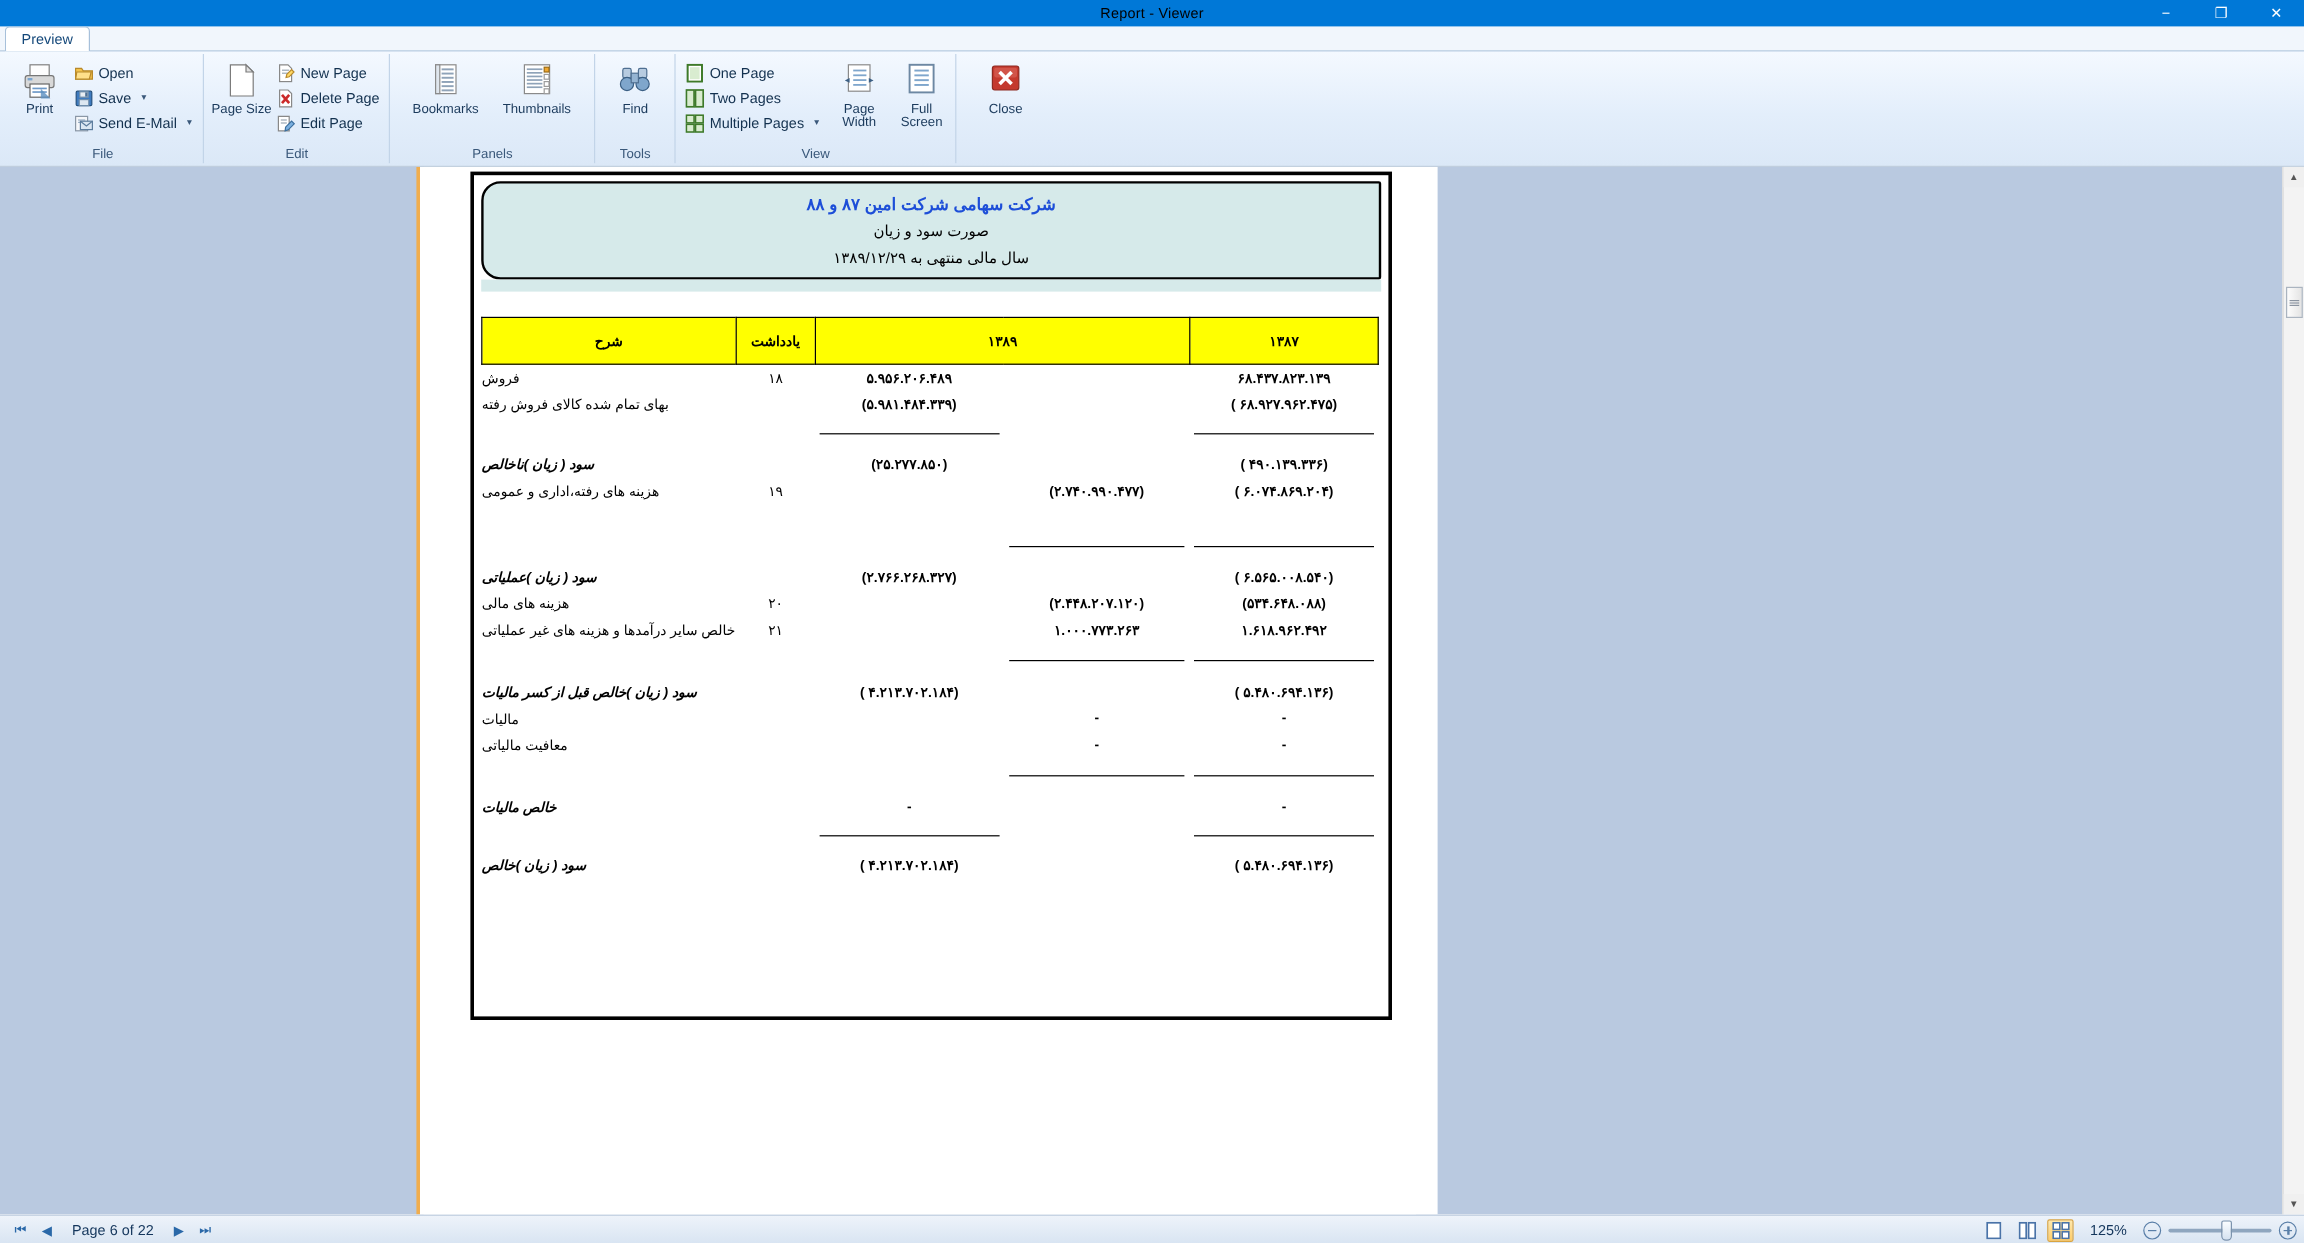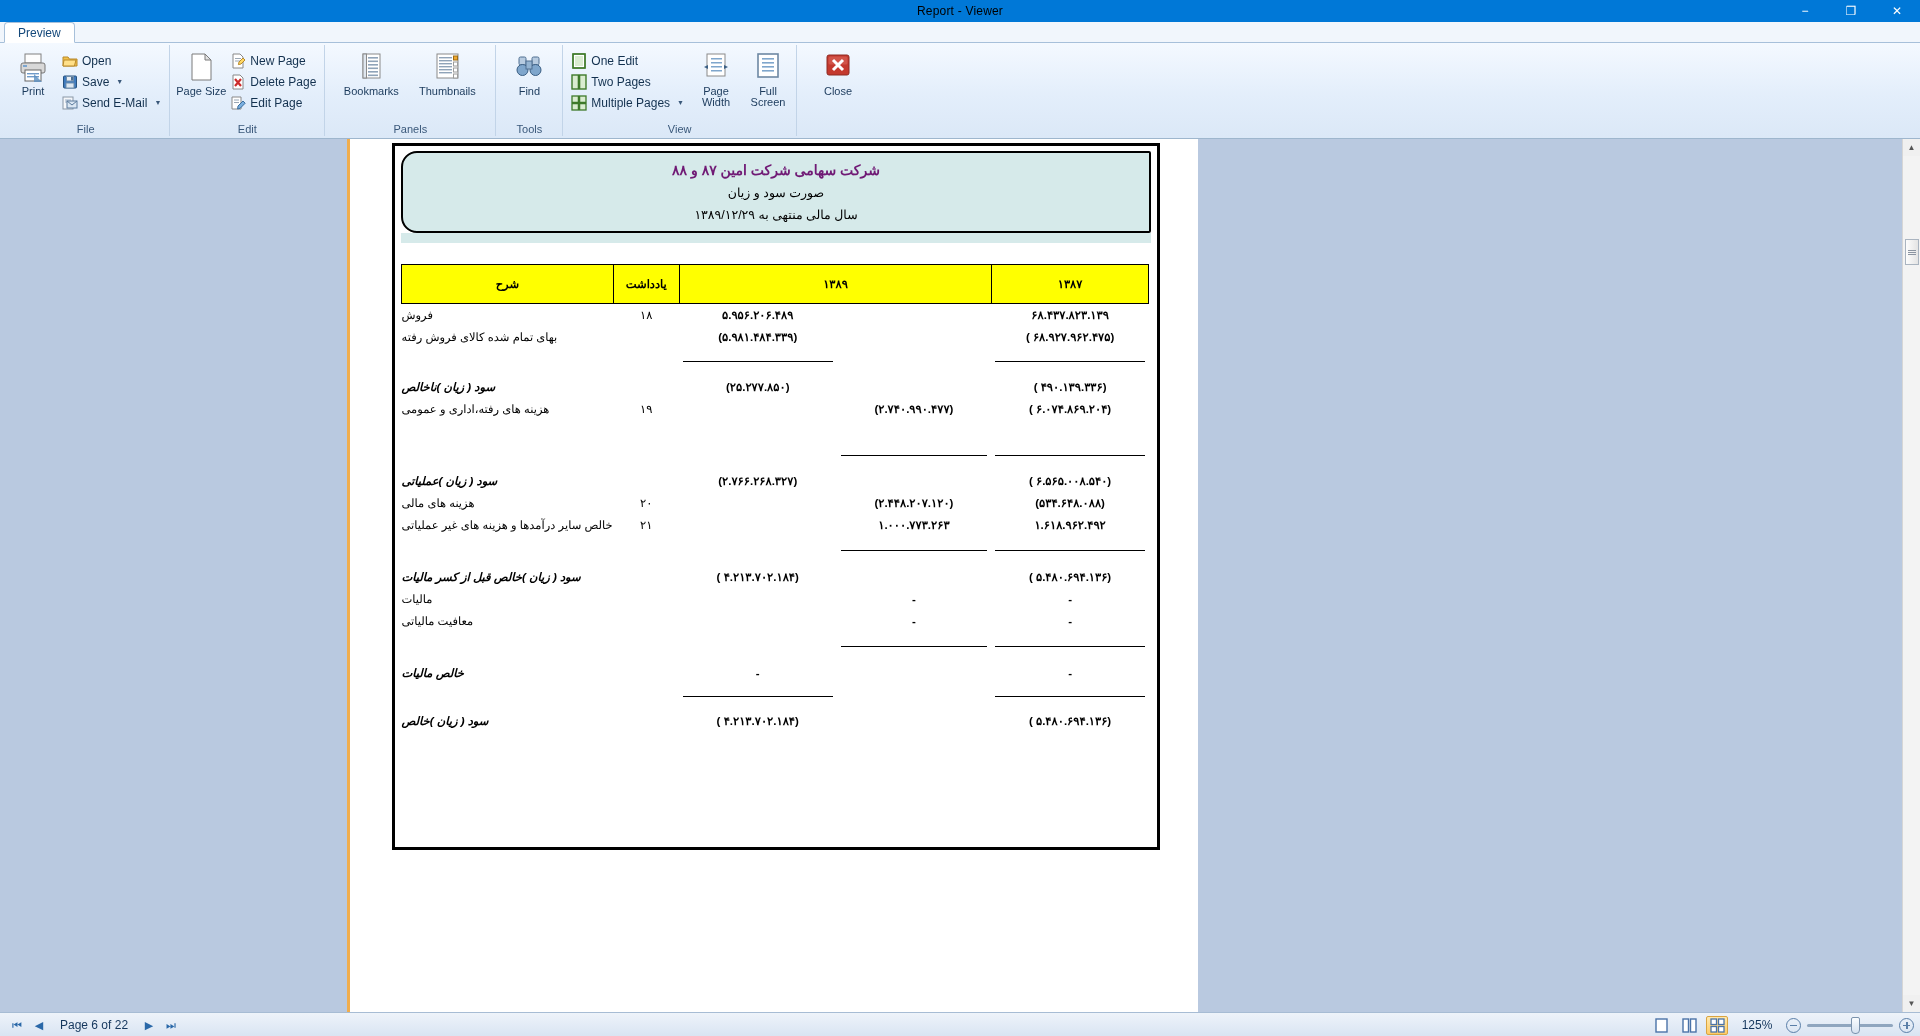--- a/index.html
+++ b/index.html
@@ -101,21 +101,21 @@
     direction: rtl;
   }
   #hdrbox {
     margin: 5px 6px 0 6px; height: 82px;
     background: #d6eaea;
     border: 2px solid #000;
     border-radius: 16px 2px 2px 16px;
     display: flex; flex-direction: column;
     align-items: center; justify-content: center; gap: 7px;
   }
-  #hdrbox .l1 { font-size: 14px; font-weight: bold; color: #701a75; }
+  #hdrbox .l1 { font-size: 14px; font-weight: bold; color: #1d4ed8; }
   #hdrbox .l2, #hdrbox .l3 { font-size: 12.5px; color: #000; }
   #hdrband { height: 10px; background: #d6eaea; margin: 0 6px; }
 
   table.fin { width: 748px; margin: 21px 8px 0 8px; border-collapse: collapse; }
   table.fin th {
     background: #ffff00; color: #000; font-size: 11.5px; font-weight: bold;
     border: 1px solid #000; height: 17px; text-align: center; padding: 12px;
   }
   table.fin td { font-size: 11.5px; color: #000; padding: 0; height: 22px; vertical-align: middle; }
   td.desc { text-align: left; padding-right: 6px; white-space: nowrap; }
@@ -360,21 +360,21 @@
       <div class="gbody" style="gap:6px;">
         <div class="smallcol">
           <div class="smallbtn">
             <span class="ico ico16">
               <svg width="16" height="16" viewBox="0 0 16 16">
                 <rect x="2" y="1" width="12" height="14" fill="#fff" stroke="#5b8f3e"></rect>
                 <rect x="2" y="1" width="12" height="14" fill="none" stroke="#3e7a2a" stroke-width="1.6"></rect>
                 <rect x="4" y="3" width="8" height="10" fill="#d9ecd0"></rect>
               </svg>
             </span>
-            <span class="lbl">One Edit</span>
+            <span class="lbl">One Page</span>
           </div>
           <div class="smallbtn">
             <span class="ico ico16">
               <svg width="16" height="16" viewBox="0 0 16 16">
                 <rect x="1" y="1" width="6.4" height="14" fill="#d9ecd0" stroke="#3e7a2a" stroke-width="1.4"></rect>
                 <rect x="8.6" y="1" width="6.4" height="14" fill="#d9ecd0" stroke="#3e7a2a" stroke-width="1.4"></rect>
               </svg>
             </span>
             <span class="lbl">Two Pages</span>
           </div>

